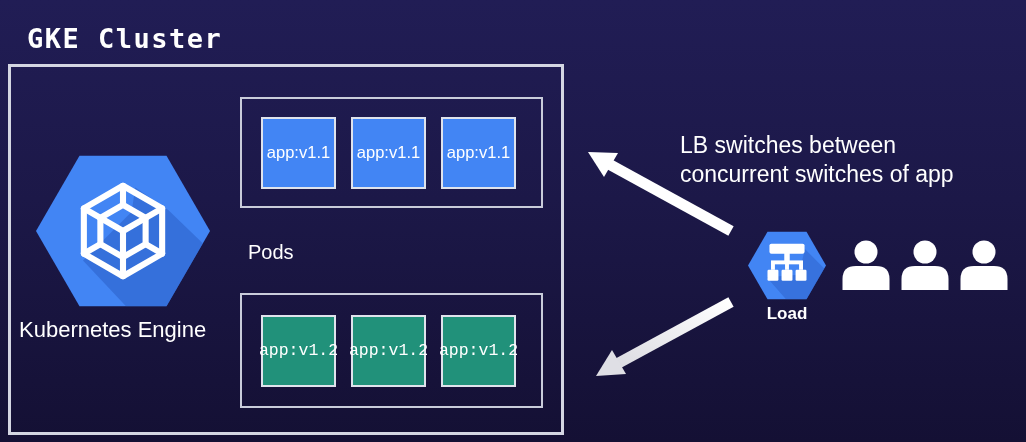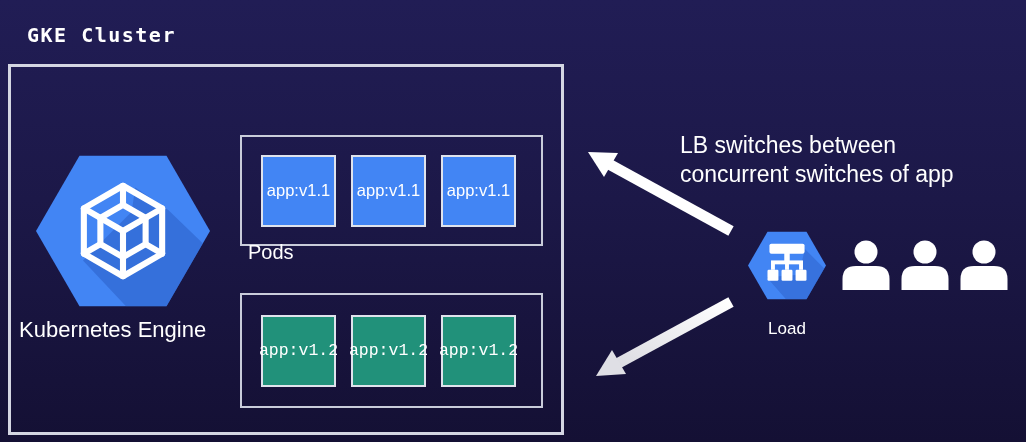--- a/index.html
+++ b/index.html
@@ -4,58 +4,58 @@
 <style>
   html,body { margin:0; padding:0; background:#0e0b26; }
   .canvas {
     position:relative; width:1026px; height:442px; overflow:hidden;
     background:linear-gradient(180deg,#211d55 0%, #1c1848 45%, #141034 100%);
     font-family:"Liberation Sans", sans-serif; color:#ffffff;
   }
   .title {
     position:absolute; left:27px; top:23px;
     font-family:"DejaVu Sans Mono", monospace; font-weight:bold;
-    font-size:20px; letter-spacing:1.5px; color:#ffffff;
+    font-size:27px; letter-spacing:1.5px; color:#ffffff;
   }
   .cluster-box {
     position:absolute; left:8px; top:64px; width:556px; height:371px;
     border:3px solid #d4d6e2; box-sizing:border-box;
   }
   .gke-icon { position:absolute; left:25px; top:88px; width:174px; height:152px; }
   .gke-label {
     position:absolute; left:8px; top:250px; width:200px; 
     font-size:22px; color:#ffffff;
   }
   .pods-box {
     position:absolute; left:229px; width:303px;
     border:2px solid #c9ccda; box-sizing:border-box;
     display:flex; align-items:center; padding-left:19px; gap:15px;
   }
-  .pods-box.top { top:30px; height:111px;margin-top:38px; }
+  .pods-box.top { top:30px; height:111px; }
   .pods-box.bottom { top:226px; height:115px;font-family:Liberation Mono, monospace; }
   .pod {
     width:75px; height:72px; box-sizing:border-box;
     border:2px solid #dfe3ec; display:flex; align-items:center; justify-content:center;
     font-size:16.5px; color:#ffffff; flex:0 0 auto;
   }
   .pod.blue { background:#4285f4; }
   .pod.green { background:#21917a; }
   .pods-label {
     position:absolute; left:237px; top:174px; width:303px; text-align:left;
     font-size:20px; color:#ffffff;
   }
   .arrows { position:absolute; left:0; top:0; width:1026px; height:442px; pointer-events:none; }
   .annotation {
     position:absolute; left:680px; top:131px; width:346px; text-align:left;
     font-size:23px; line-height:29px; color:#ffffff;
   }
   .lb-icon { position:absolute; left:748px; top:231px; width:78px; height:69px; }
   .lb-label {
-    position:absolute; left:727px; top:318px; width:120px; text-align:center;
-    font-size:17px; line-height:22px; color:#ffffff;
+    position:absolute; left:727px; top:303px; width:120px; text-align:center;
+    font-size:17px; line-height:22px; color:#ffffff;font-weight:bold;
   }
   .users-icons { position:absolute; left:838px; top:238px; width:172px; height:58px; }
 </style>
 </head>
 <body>
 
 <div class="canvas">
 
   <div class="title">GKE Cluster</div>
 

